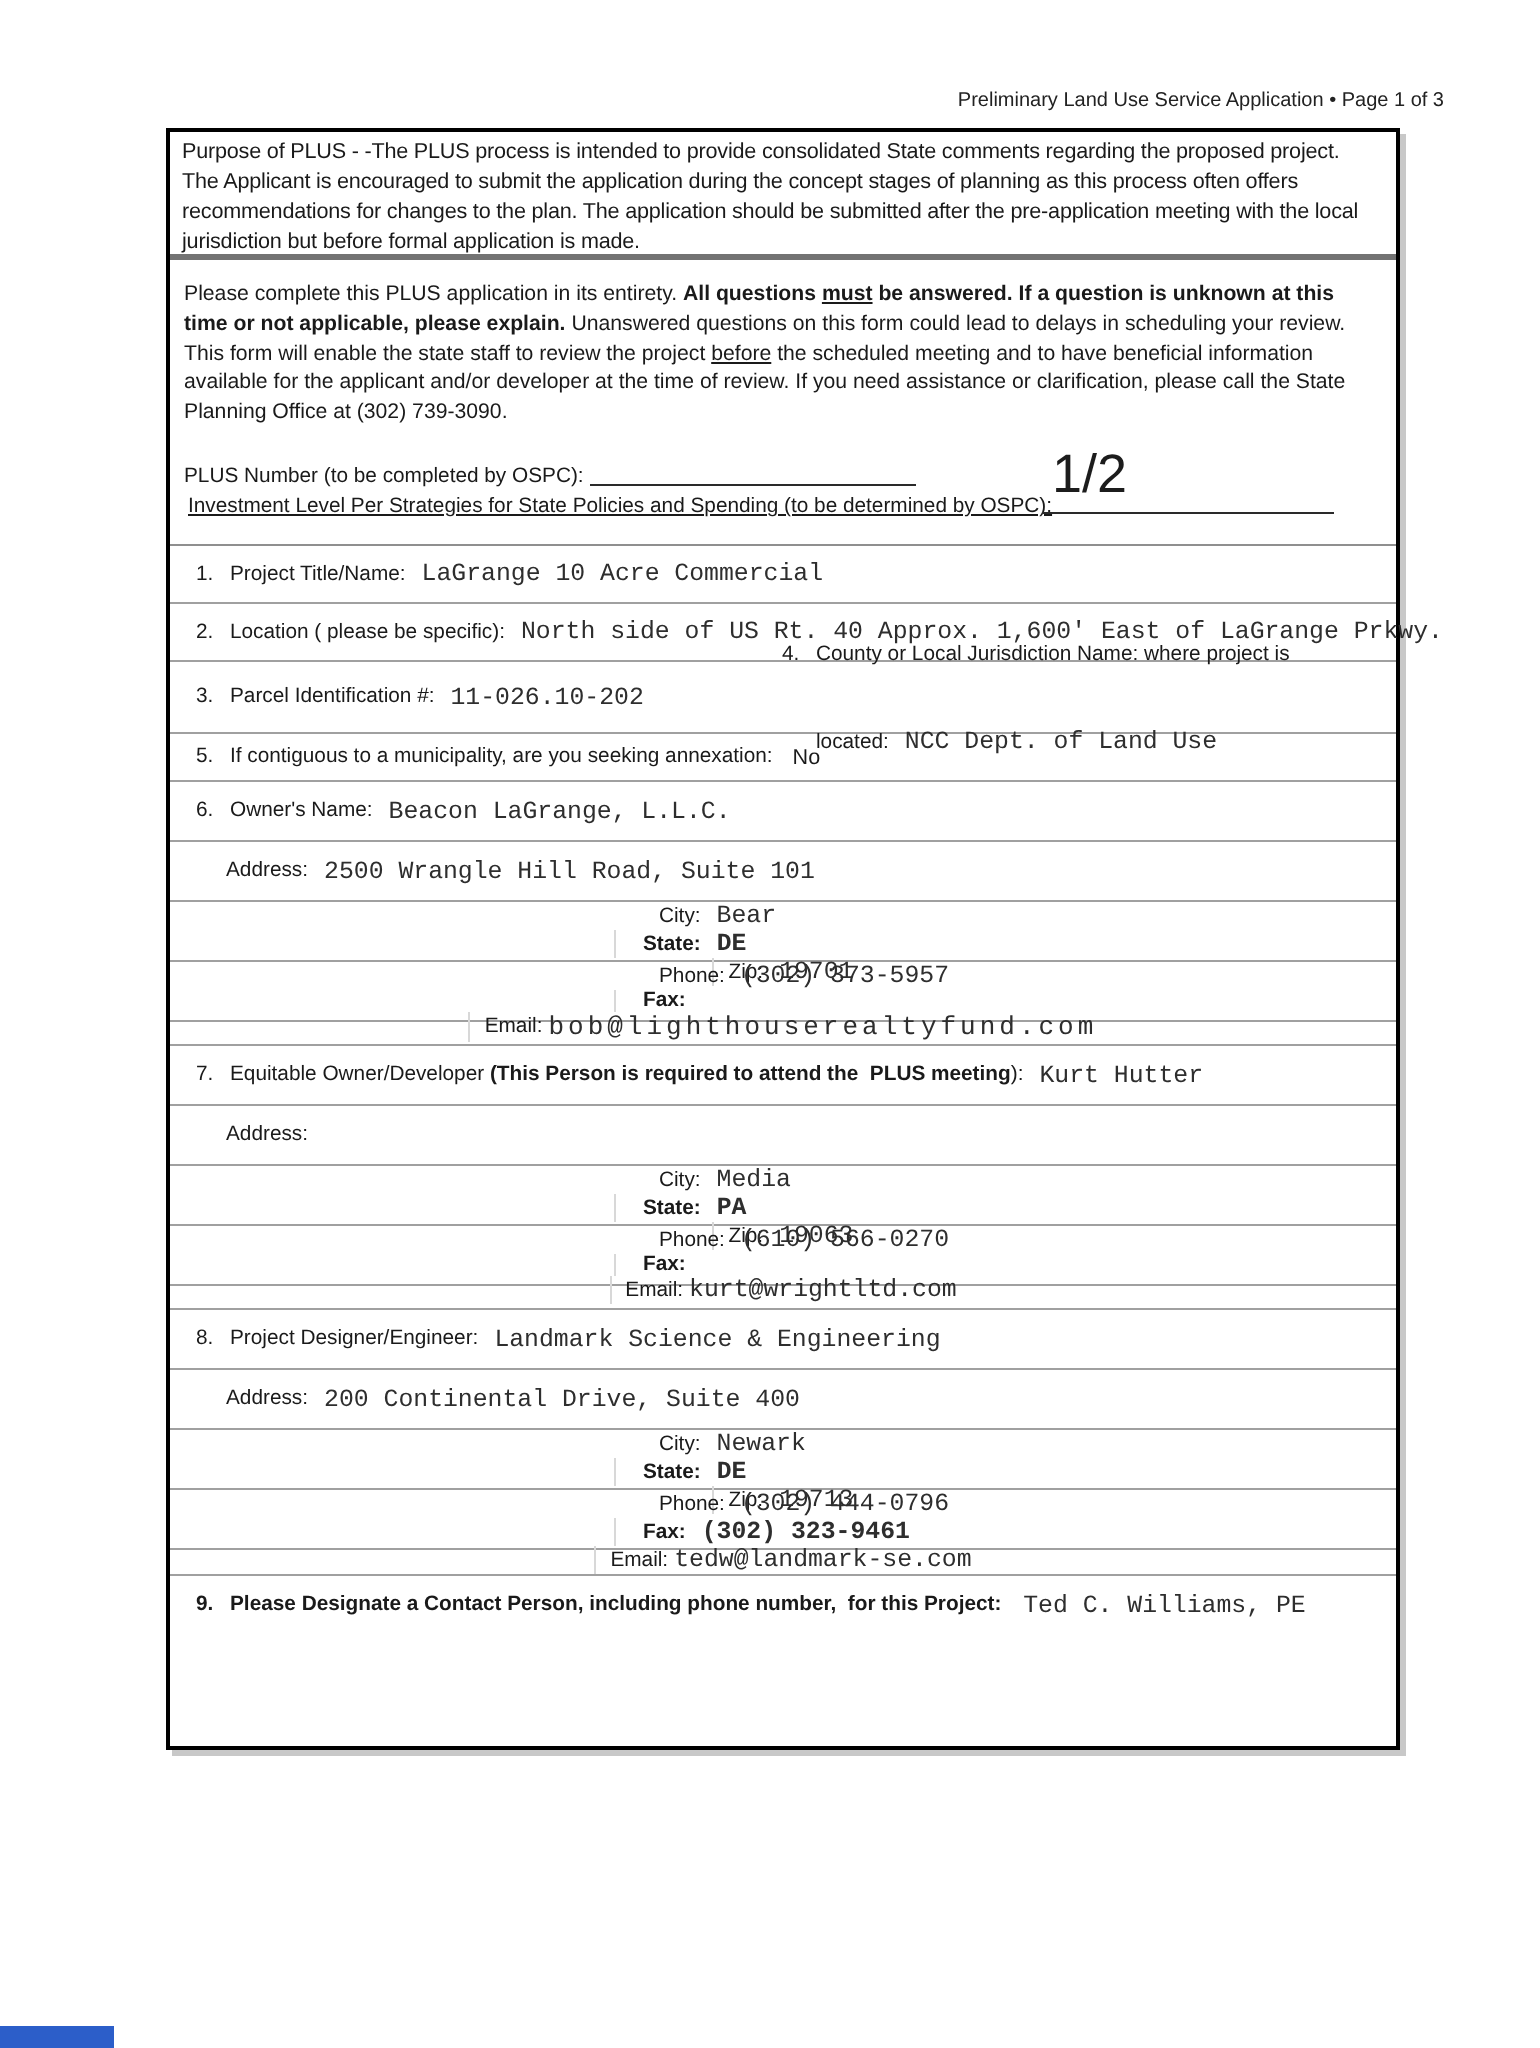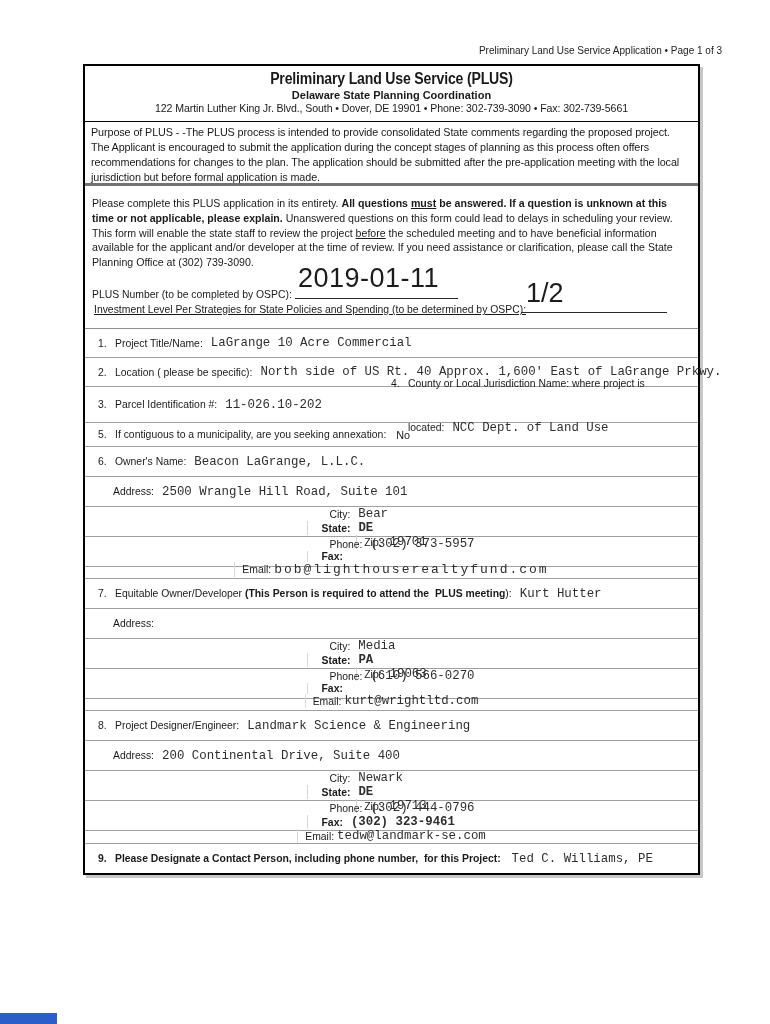--- a/index.html
+++ b/index.html
@@ -71,32 +71,26 @@
 </style>
 </head>
 <body>
 
 <div class="page">
 
   <div class="page-header">Preliminary Land Use Service Application  •  Page 1 of 3</div>
 
   <div class="form-box">
 
-    <div class="title-block">
-      <div class="form-title">Preliminary Land Use Service (PLUS)</div>
-      <div class="form-subtitle">Delaware State Planning Coordination</div>
-      <div class="form-address">122 Martin Luther King Jr. Blvd., South   •   Dover, DE  19901   •   Phone: 302-739-3090   •   Fax: 302-739-5661</div>
-    </div>
 
     <div class="purpose-block">Purpose of PLUS - -The PLUS process is intended to provide consolidated State comments regarding the proposed project.  The Applicant is encouraged to submit the application during the concept stages of planning as this process often offers recommendations for changes to the plan.  The application should be submitted after the pre-application meeting with the local jurisdiction but before formal application is made.</div>
 
     <div class="upper-block">
       <p class="instructions"><span>Please complete this PLUS application in its entirety.  </span><span class="b">All questions </span><u class="b">must</u><span class="b"> be answered.  If a question is unknown at this time or not applicable, please explain.</span><span>  Unanswered questions on this form could lead to delays in scheduling your review. This form will enable the state staff to review the project </span><u>before</u><span> the scheduled meeting and to have beneficial information available for the applicant and/or developer at the time of review.  If you need assistance or clarification, please call the State Planning Office at (302) 739-3090.</span></p>
       <span class="plus-label">PLUS Number (to be completed by OSPC):</span>
-      <span class="plus-value">2019-01-11</span>
       <div class="plus-underline"></div>
       <span class="invest-label">Investment Level Per Strategies for State Policies and Spending (to be determined by OSPC):</span>
       <span class="invest-value">1/2</span>
       <div class="invest-underline"></div>
     </div>
 
     <div class="row h29">
       <span class="num">1.</span>
       <span class="lbl">Project Title/Name:</span>
       <span class="mono val">LaGrange 10 Acre Commercial</span>

